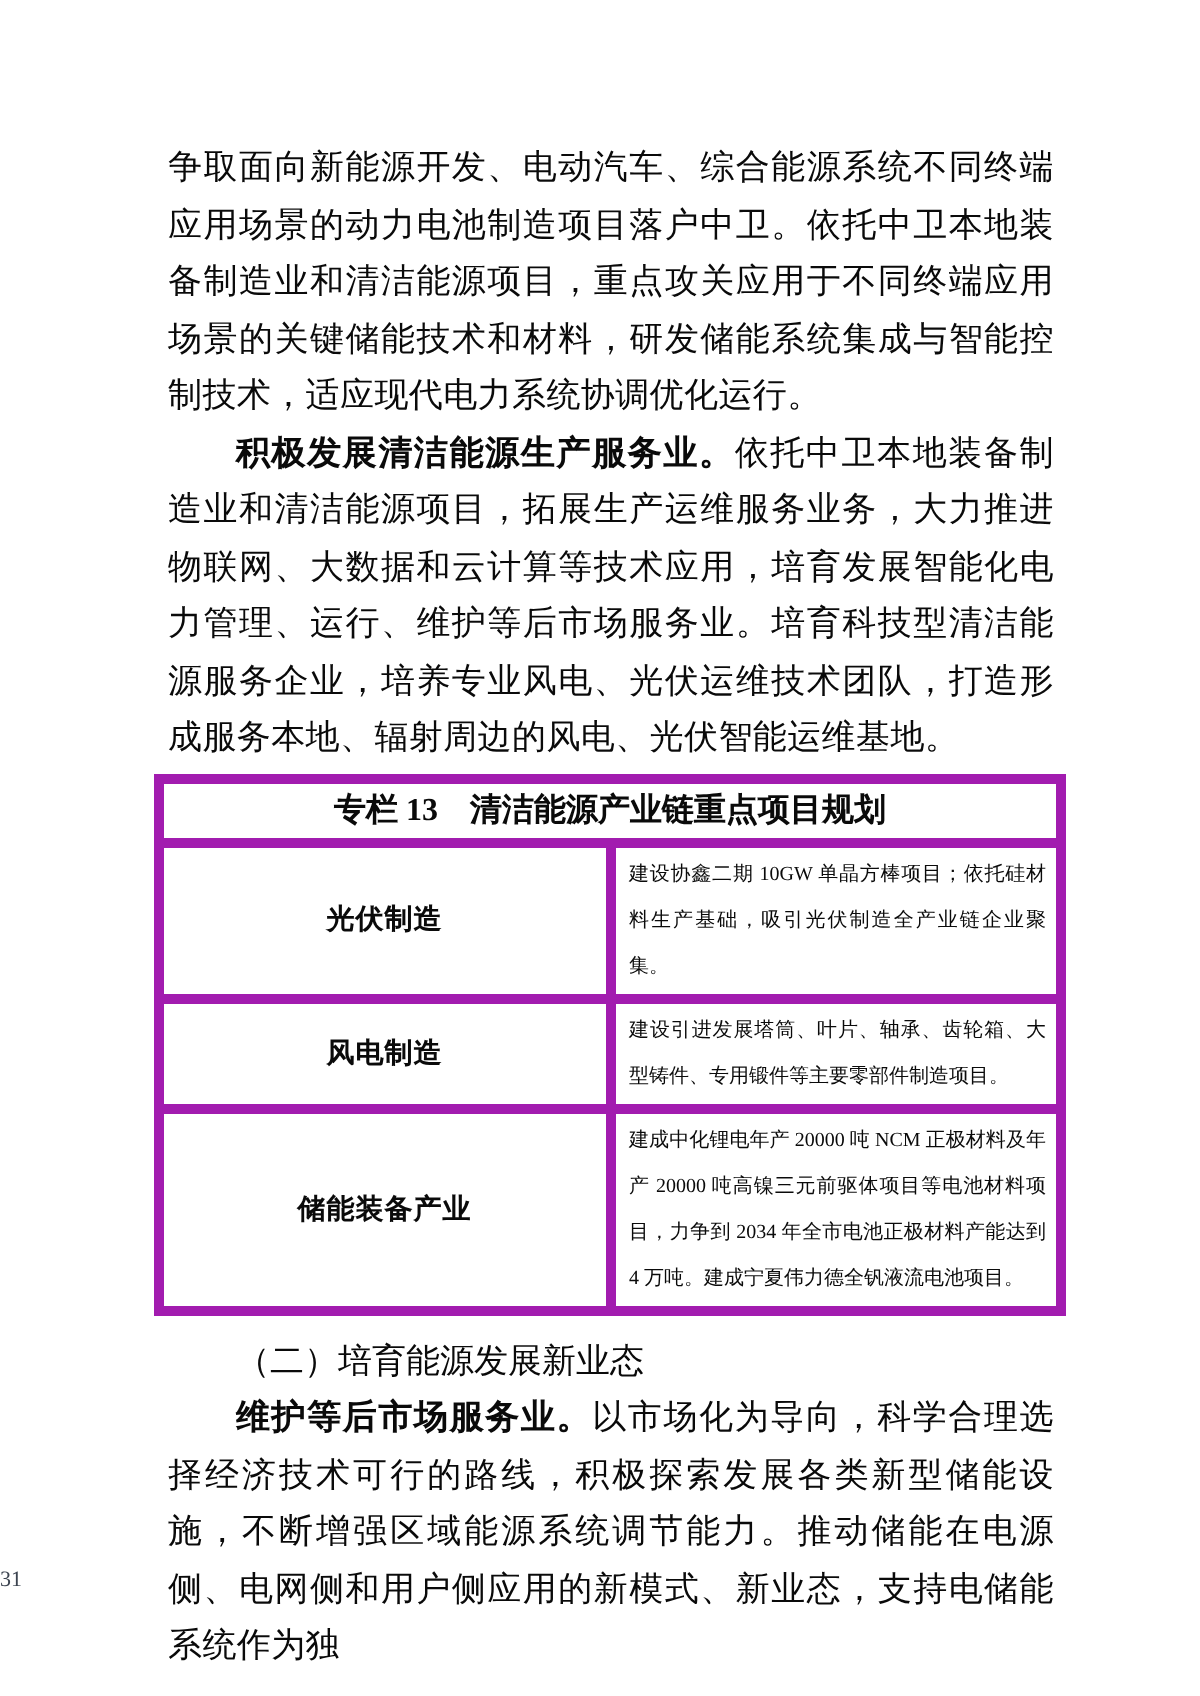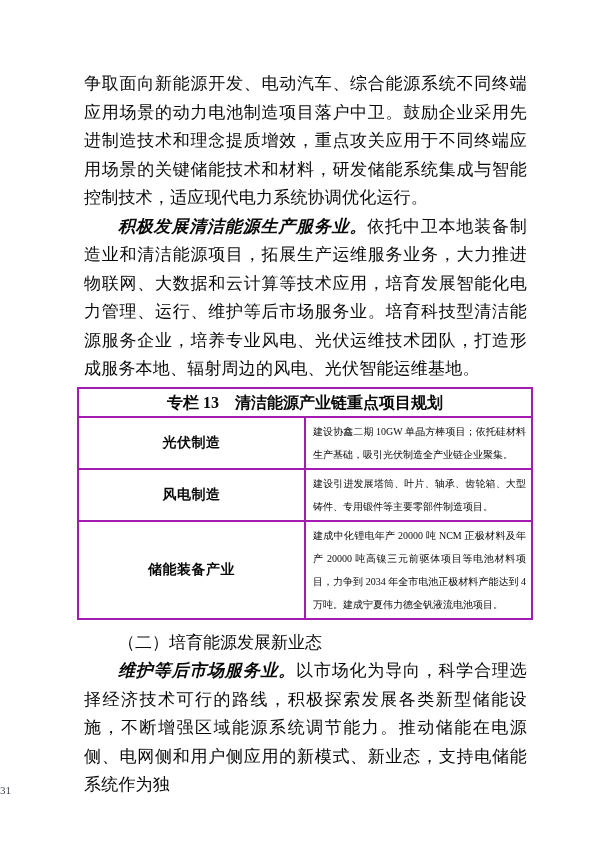--- a/index.html
+++ b/index.html
@@ -19,35 +19,35 @@
     width: 443px;
   }
   p.body {
     margin: 0;
     font-size: 17px;
     line-height: 28.5px;
     text-align: justify;
     letter-spacing: 0.2px;
   }
   .indent { text-indent: 2em; }
-  .bold { font-weight: bold; font-style: italic; }
+  .bold { font-weight: bold; }
   p.heading {
     margin: 9px 0 0 0;
     font-size: 17px;
     line-height: 28.5px;
     font-weight: normal;
     text-indent: 2em;
   }
   table.box {
     border-collapse: collapse;
     width: 456px;
     margin: 3px 0 0 -7px;
     table-layout: fixed;
   }
-  table.box th, table.box td { border: 2px solid #a21caf; }
+  table.box th, table.box td { border: 5px solid #a21caf; }
   th.box-title {
     font-size: 16px;
     line-height: 23px;
     padding: 2px 4px;
     text-align: center;
     font-weight: bold;
   }
   td.row-label {
     width: 100px;
     font-size: 14px;
@@ -70,21 +70,21 @@
     font-size: 11px;
     color: #3c4450;
   }
 </style>
 </head>
 <body>
 
 <div class="page">
   <div class="content">
 
-    <p class="body">争取面向新能源开发、电动汽车、综合能源系统不同终端应用场景的动力电池制造项目落户中卫。鼓励企业采用先进制造技术和理念提质增效，重点攻关应用于不同终端应用场景的关键储能技术和材料，研发储能系统集成与智能控制技术，适应现代电力系统协调优化运行。</p>
+    <p class="body">争取面向新能源开发、电动汽车、综合能源系统不同终端应用场景的动力电池制造项目落户中卫。依托中卫本地装备制造业和清洁能源项目，重点攻关应用于不同终端应用场景的关键储能技术和材料，研发储能系统集成与智能控制技术，适应现代电力系统协调优化运行。</p>
 
     <p class="body indent"><span class="bold">积极发展清洁能源生产服务业。</span><span>依托中卫本地装备制造业和清洁能源项目，拓展生产运维服务业务，大力推进物联网、大数据和云计算等技术应用，培育发展智能化电力管理、运行、维护等后市场服务业。培育科技型清洁能源服务企业，培养专业风电、光伏运维技术团队，打造形成服务本地、辐射周边的风电、光伏智能运维基地。</span></p>
 
     <table class="box">
       <tbody>
         <tr>
           <th class="box-title" colspan="2">专栏 13　清洁能源产业链重点项目规划</th>
         </tr>
         <tr>
           <td class="row-label">光伏制造</td>

